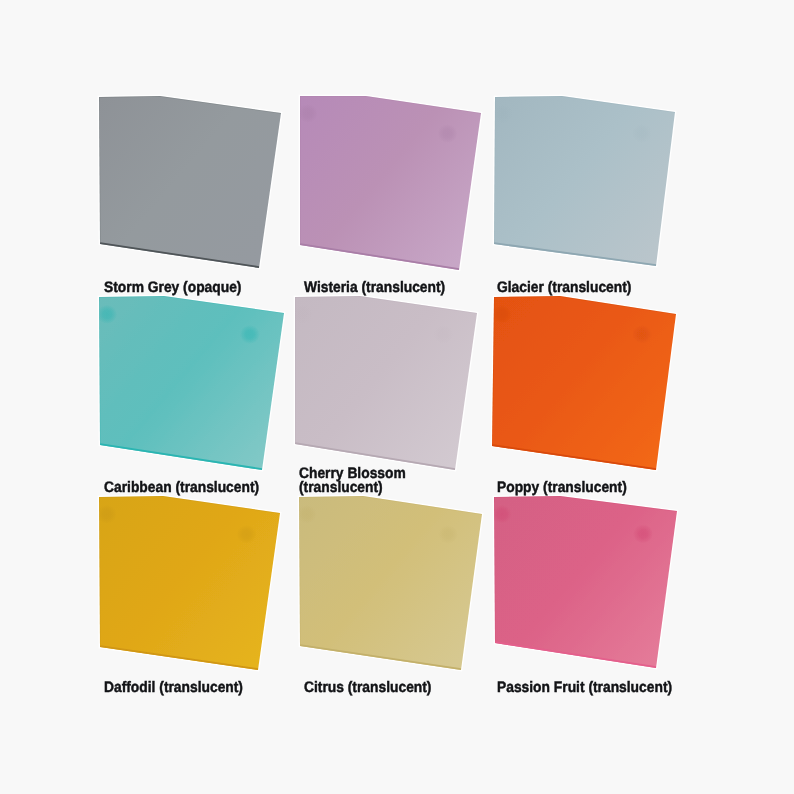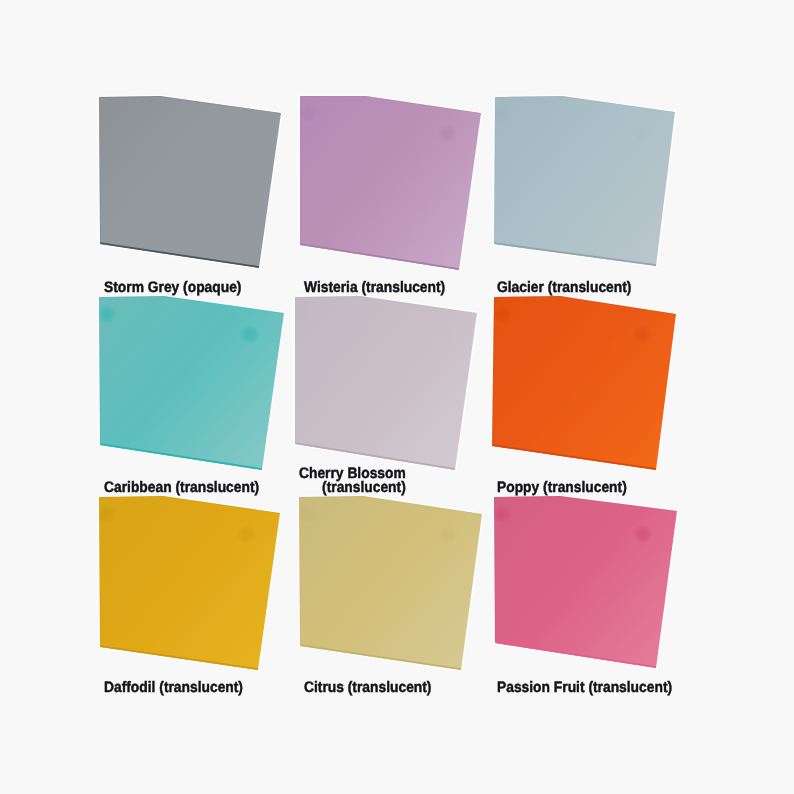--- a/index.html
+++ b/index.html
@@ -4,21 +4,21 @@
 <title>Acrylic Colour Swatches</title>
 <style>
   html,body{margin:0;padding:0;}
   body{
     width:794px;height:794px;overflow:hidden;
     background:#f8f8f8;
     font-family:"Liberation Sans", sans-serif;
     -webkit-font-smoothing:antialiased;
     text-rendering:geometricPrecision;
   }
-  #board{position:relative;width:794px;height:794px;background:#f8f8f8;text-align:right;}
+  #board{position:relative;width:794px;height:794px;background:#f8f8f8;}
   #sheets{position:absolute;left:0;top:0;width:794px;height:794px;}
   .label{position:absolute;-webkit-font-smoothing:antialiased;font-weight:700;
          color:#121316;font-size:15.2px;line-height:14.2px;white-space:pre-line;
          transform:scaleX(0.91);transform-origin:left top;backface-visibility:hidden;
          -webkit-text-stroke:0.45px #121316;}
 </style>
 </head>
 <body>
 
 <div id="board">

